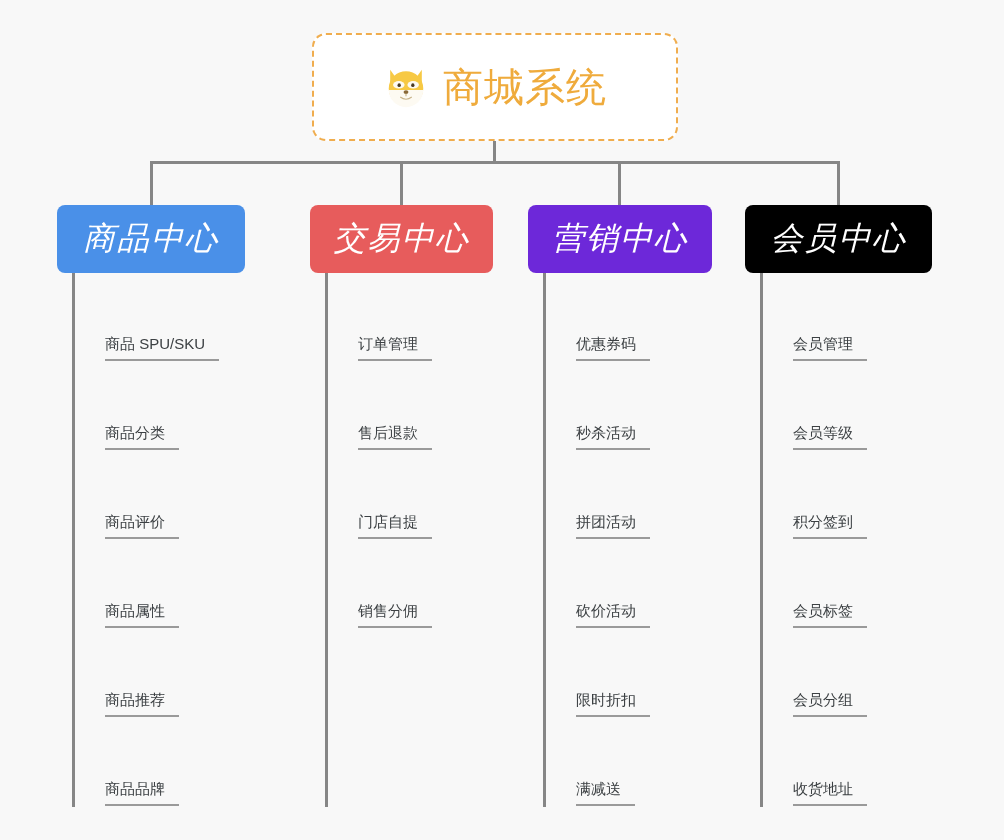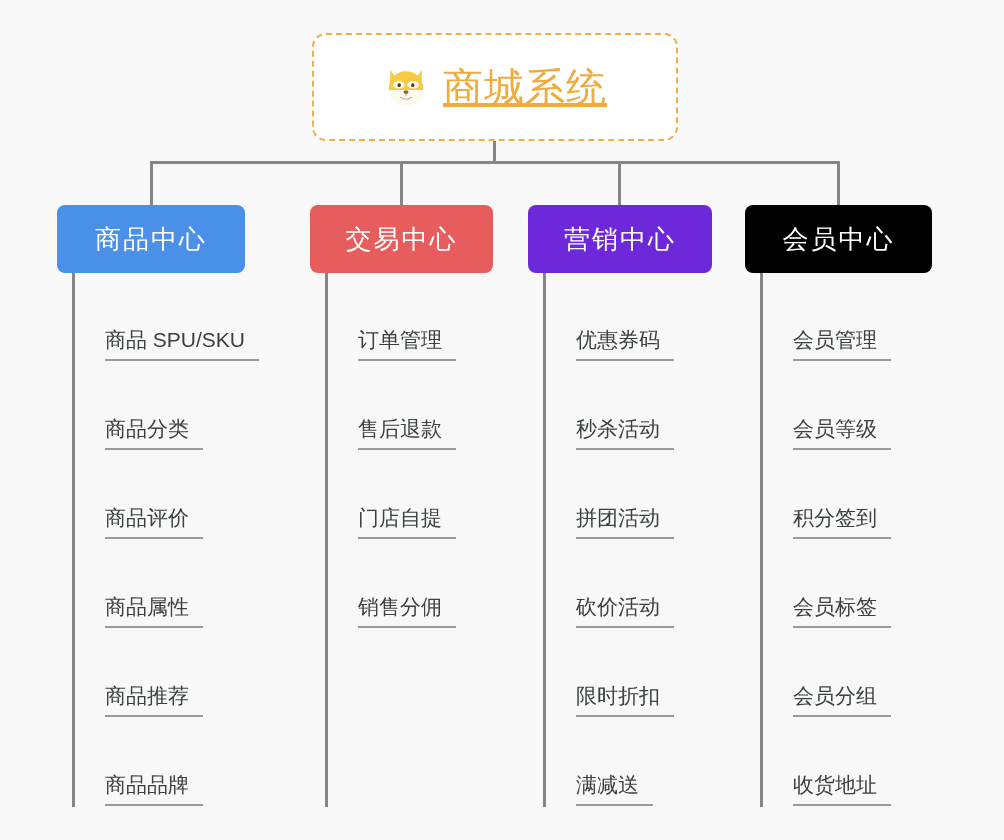--- a/index.html
+++ b/index.html
@@ -80,23 +80,24 @@
     top: 205px;
   }
   .cat-box {
     box-sizing: border-box;
     height: 68px;
     border-radius: 8px;
     display: flex;
     align-items: center;
     justify-content: center;
     color: #ffffff;
-    font-size: 26px;
+    font-size: 32px;
     letter-spacing: 2px;
     white-space: nowrap;
+    font-style: italic;
   }
 
   
   .leaf-list {
     position: relative;
     margin-top: 0;
     padding-left: 15px;
   }
   .trunk {
     position: absolute;
@@ -108,21 +109,21 @@
   .leaf {
     position: relative;
     height: 89px;
     box-sizing: border-box;
     display: flex;
     align-items: flex-end;
     padding-left: 33px;
   }
   .leaf-label {
     display: inline-block;
-    font-size: 21px;
+    font-size: 15px;
     color: #3c4043;
     line-height: 1.15;
     white-space: nowrap;
     padding: 0 14px 7px 0;
     border-bottom: 2px solid #9a9a9a;
     transform: translateY(-1px);
   }
 </style>
 </head>
 <body style="background: rgb(248, 248, 248);">
@@ -136,21 +137,21 @@
       <circle cx="32" cy="34" r="24" fill="#f7c944"></circle>
       <path d="M8 36 a24 24 0 0 0 48 0 Z" fill="#fdfaf2"></path>
       <ellipse cx="22" cy="29" rx="8" ry="5.2" fill="#fdfaf2"></ellipse>
       <ellipse cx="42" cy="29" rx="8" ry="5.2" fill="#fdfaf2"></ellipse>
       <ellipse cx="22.5" cy="29.5" rx="2.3" ry="2.6" fill="#4a3a22"></ellipse>
       <ellipse cx="41.5" cy="29.5" rx="2.3" ry="2.6" fill="#4a3a22"></ellipse>
       <ellipse cx="32" cy="39" rx="3.4" ry="2.6" fill="#8a6a3a"></ellipse>
       <path d="M32 41.5 L32 45" stroke="#c8b48a" stroke-width="1.6" fill="none"></path>
       <path d="M24 46 q8 6 16 0" stroke="#c8b48a" stroke-width="1.6" fill="none"></path>
     </svg>
-    <span class="root-title" style="color: rgb(239, 171, 60); text-decoration: underline;">商城系统</span>
+    <span class="root-title" style="color: rgb(239, 171, 60);">商城系统</span>
   </div>
 
   <div class="conn conn-root-stem" style="background: rgb(134, 134, 134);"></div>
   <div class="conn conn-hbar" style="background: rgb(134, 134, 134);"></div>
   <div class="conn conn-drop" style="left: 150px; background: rgb(134, 134, 134);"></div>
   <div class="conn conn-drop" style="left: 400px; background: rgb(134, 134, 134);"></div>
   <div class="conn conn-drop" style="left: 618px; background: rgb(134, 134, 134);"></div>
   <div class="conn conn-drop" style="left: 837px; background: rgb(134, 134, 134);"></div>
 
   <div class="column" style="left:57px; width:188px;">

